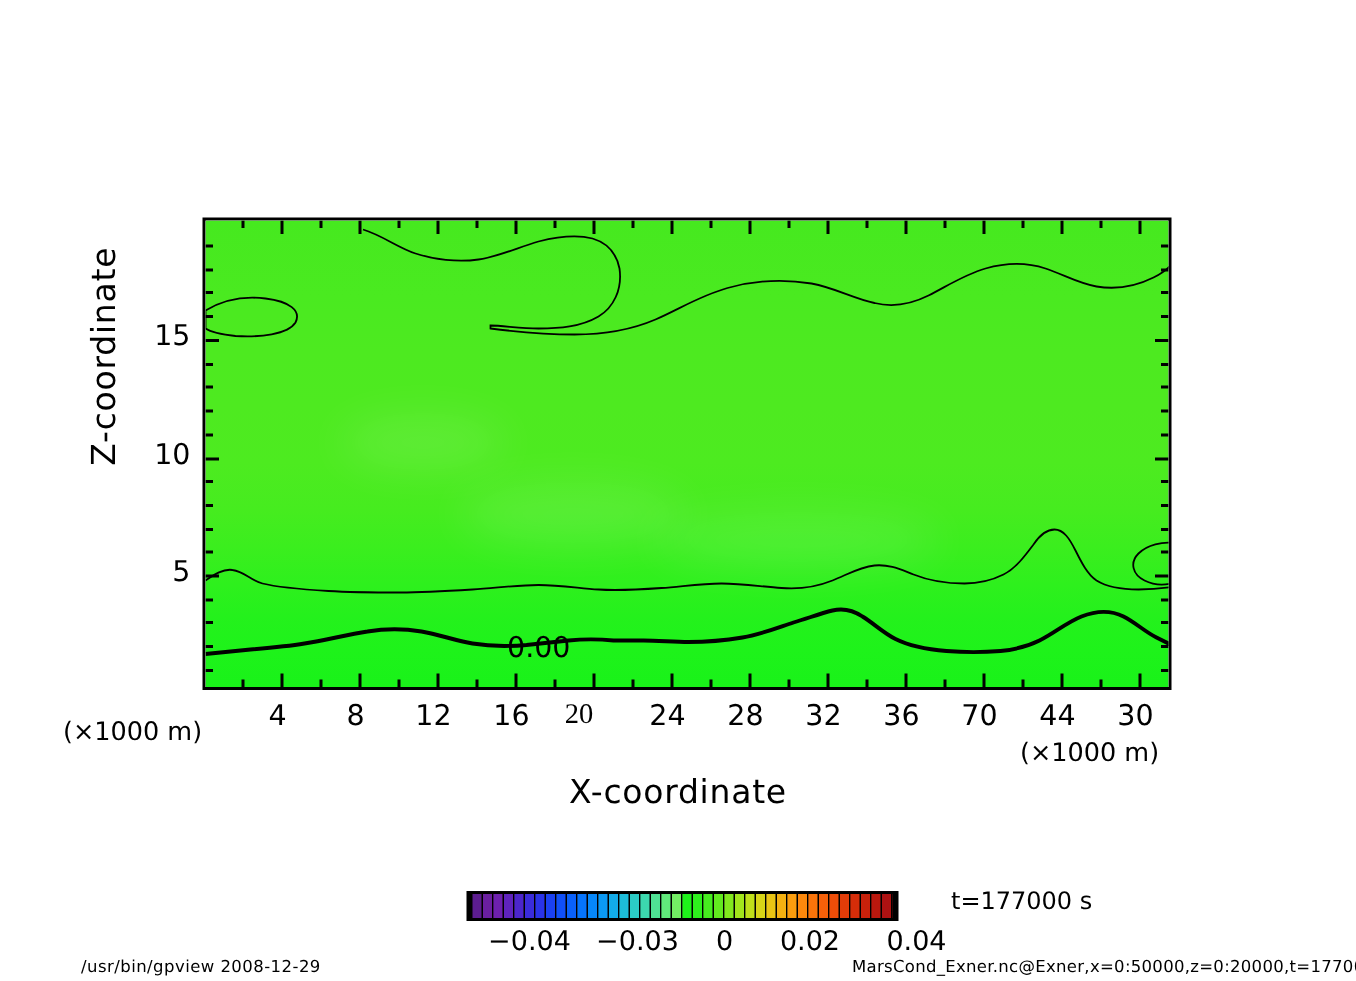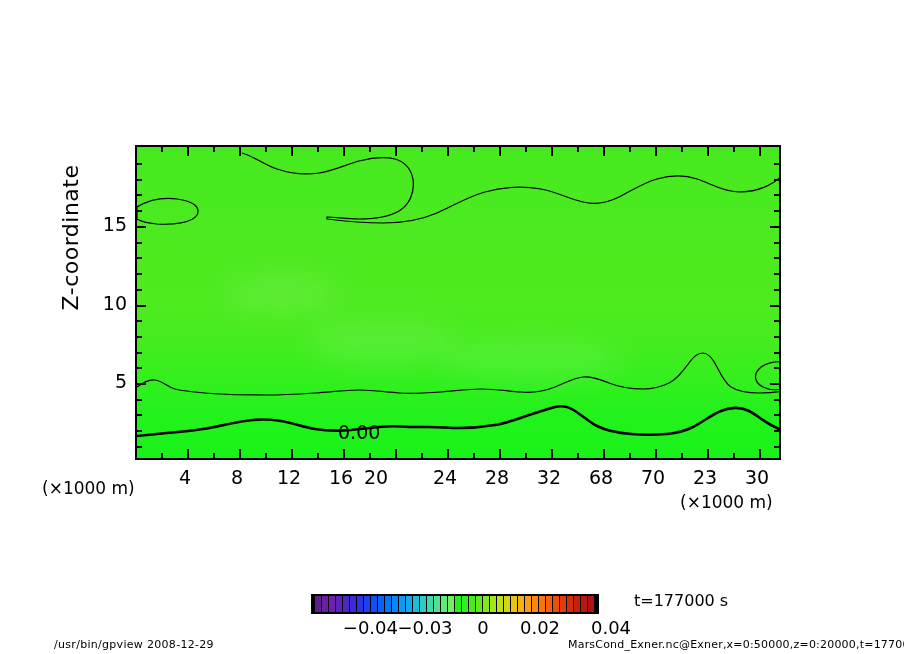--- a/index.html
+++ b/index.html
@@ -380,34 +380,35 @@
     <div class="tick tick-yr-minor" style="top:16px;"></div>
   </div>
 
   <div style="position:absolute;left:334px;top:421px;font-size:19px;color:#000;
               background:transparent;padding:0 4px;">0.00</div>
 
   <div class="xlabel-num" style="left:185px;">4</div>
   <div class="xlabel-num" style="left:237px;">8</div>
   <div class="xlabel-num" style="left:289px;">12</div>
   <div class="xlabel-num" style="left:341px;">16</div>
-  <div class="xlabel-num" style="left:376px;">20</div>
+  <div class="xlabel-num" style="left:386px;font-family:Liberation Serif, serif;">20</div>
   <div class="xlabel-num" style="left:445px;">24</div>
   <div class="xlabel-num" style="left:497px;">28</div>
   <div class="xlabel-num" style="left:549px;">32</div>
-  <div class="xlabel-num" style="left:601px;">68</div>
+  <div class="xlabel-num" style="left:601px;">36</div>
   <div class="xlabel-num" style="left:653px;">70</div>
-  <div class="xlabel-num" style="left:705px;">23</div>
+  <div class="xlabel-num" style="left:705px;">44</div>
   <div class="xlabel-num" style="left:757px;">30</div>
 
   <div class="ylabel-num" style="top:370px;">5</div>
   <div class="ylabel-num" style="top:292px;">10</div>
   <div class="ylabel-num" style="top:213px;">15</div>
 
   <div id="y-axis-title">Z-coordinate</div>
+  <div id="x-axis-title">X-coordinate</div>
   <div id="x-unit-left">(×1000 m)</div>
   <div id="x-unit-right">(×1000 m)</div>
 
 
   <div id="colorbar-box">
     <div id="colorbar-strip">
         <div class="cb-cell" style="background: rgb(92, 29, 143);"></div>
         <div class="cb-cell" style="background: rgb(106, 31, 160);"></div>
         <div class="cb-cell" style="background: rgb(109, 32, 174);"></div>
         <div class="cb-cell" style="background: rgb(95, 35, 189);"></div>
@@ -442,21 +443,21 @@
         <div class="cb-cell" style="background: rgb(251, 116, 10);"></div>
         <div class="cb-cell" style="background: rgb(246, 96, 9);"></div>
         <div class="cb-cell" style="background: rgb(238, 77, 8);"></div>
         <div class="cb-cell" style="background: rgb(227, 60, 8);"></div>
         <div class="cb-cell" style="background: rgb(214, 45, 9);"></div>
         <div class="cb-cell" style="background: rgb(200, 33, 11);"></div>
         <div class="cb-cell" style="background: rgb(186, 24, 14);"></div>
         <div class="cb-cell" style="background: rgb(173, 18, 18);"></div>
       </div>
   </div>
-  <div class="cb-tick-label" style="left:363px;text-align:right;">−0.04</div>
+  <div class="cb-tick-label" style="left:353px;">−0.04</div>
   <div class="cb-tick-label" style="left:425px;">−0.03</div>
   <div class="cb-tick-label" style="left:483px;">0</div>
   <div class="cb-tick-label" style="left:540px;">0.02</div>
   <div class="cb-tick-label" style="left:611px;">0.04</div>
 
   <div id="time-label">t=177000 s</div>
 
   <div id="footer-left">/usr/bin/gpview  2008-12-29</div>
   <div id="footer-right">MarsCond_Exner.nc@Exner,x=0:50000,z=0:20000,t=177000</div>
 

